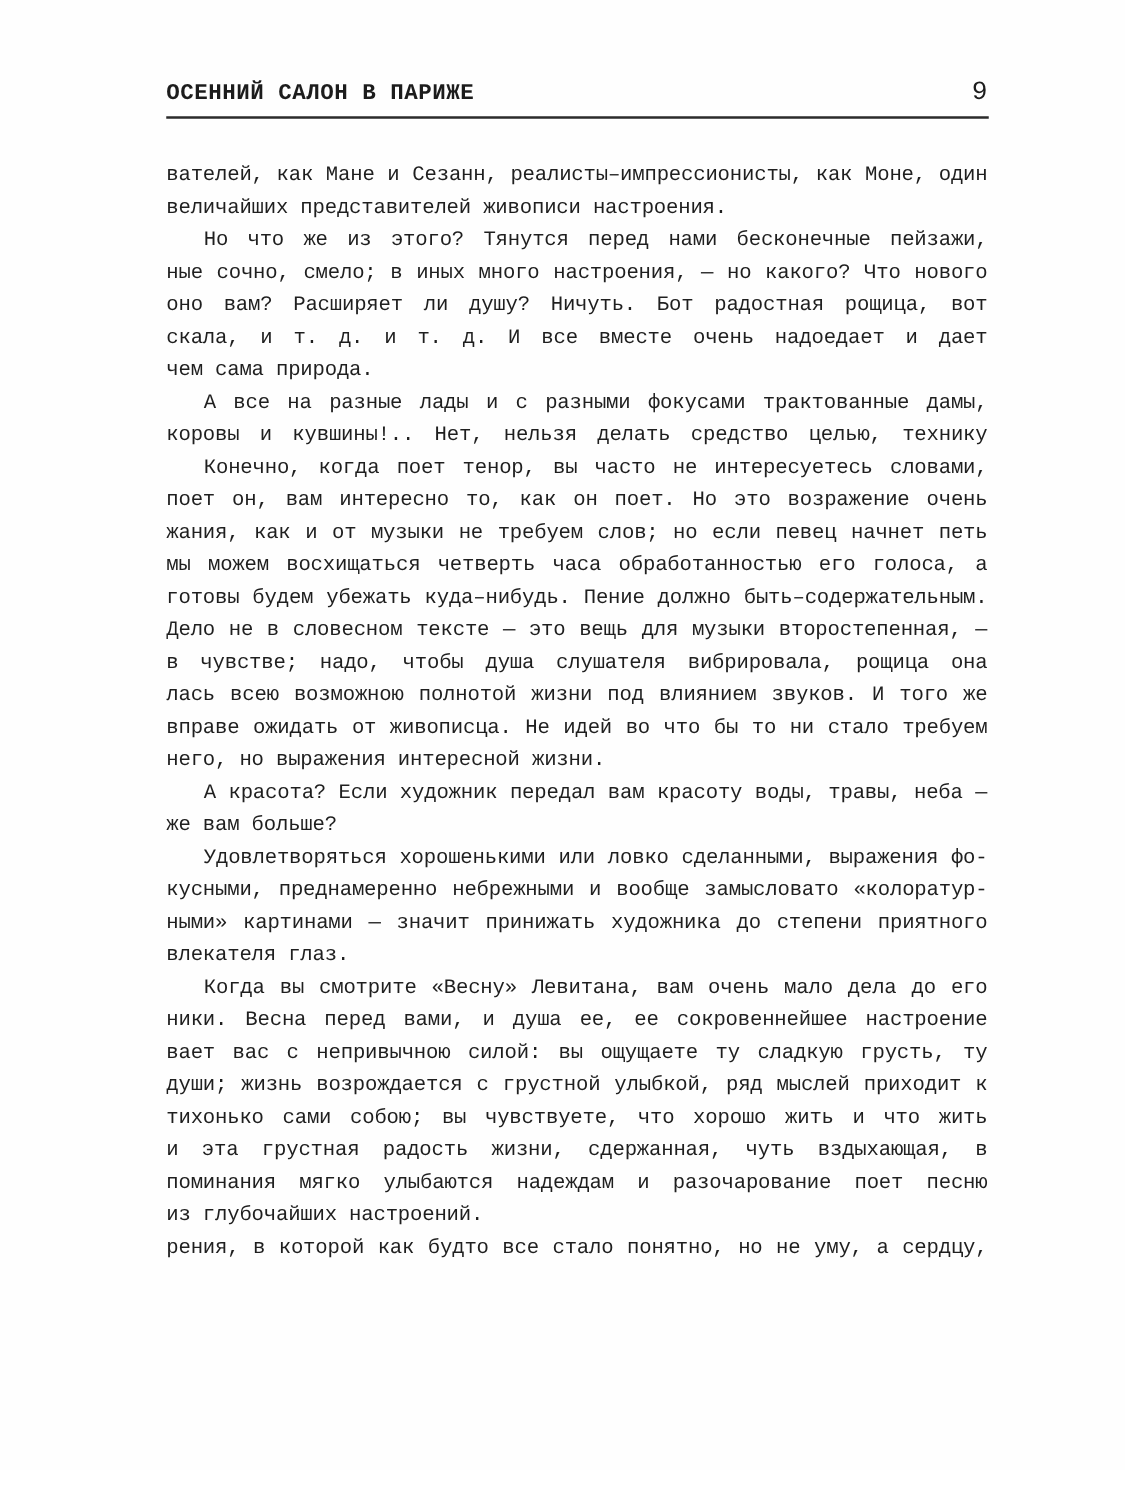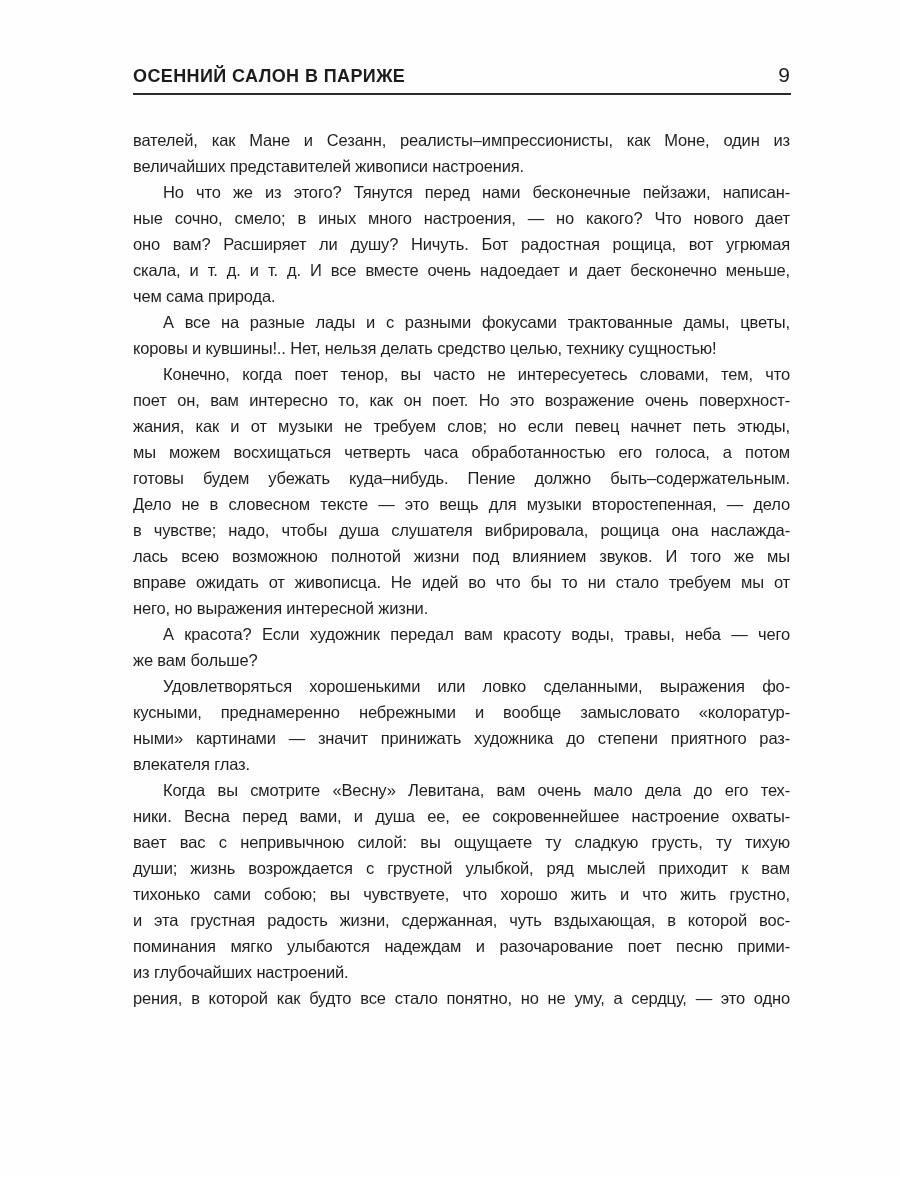--- a/index.html
+++ b/index.html
@@ -5,21 +5,21 @@
   html, body {
     margin: 0;
     padding: 0;
     background: #ffffff;
   }
   .page {
     position: relative;
     width: 900px;
     height: 1176px;
     background: #fefefe;
-    font-family: Liberation Sans, sans-serif;
+    font-family: Liberation Mono, monospace;
     color: #1e1e1e;
     overflow: hidden;
   }
   .header {
     position: absolute;
     left: 133px;
     top: 63px;
     width: 657px;
     display: flex;
     justify-content: space-between;

